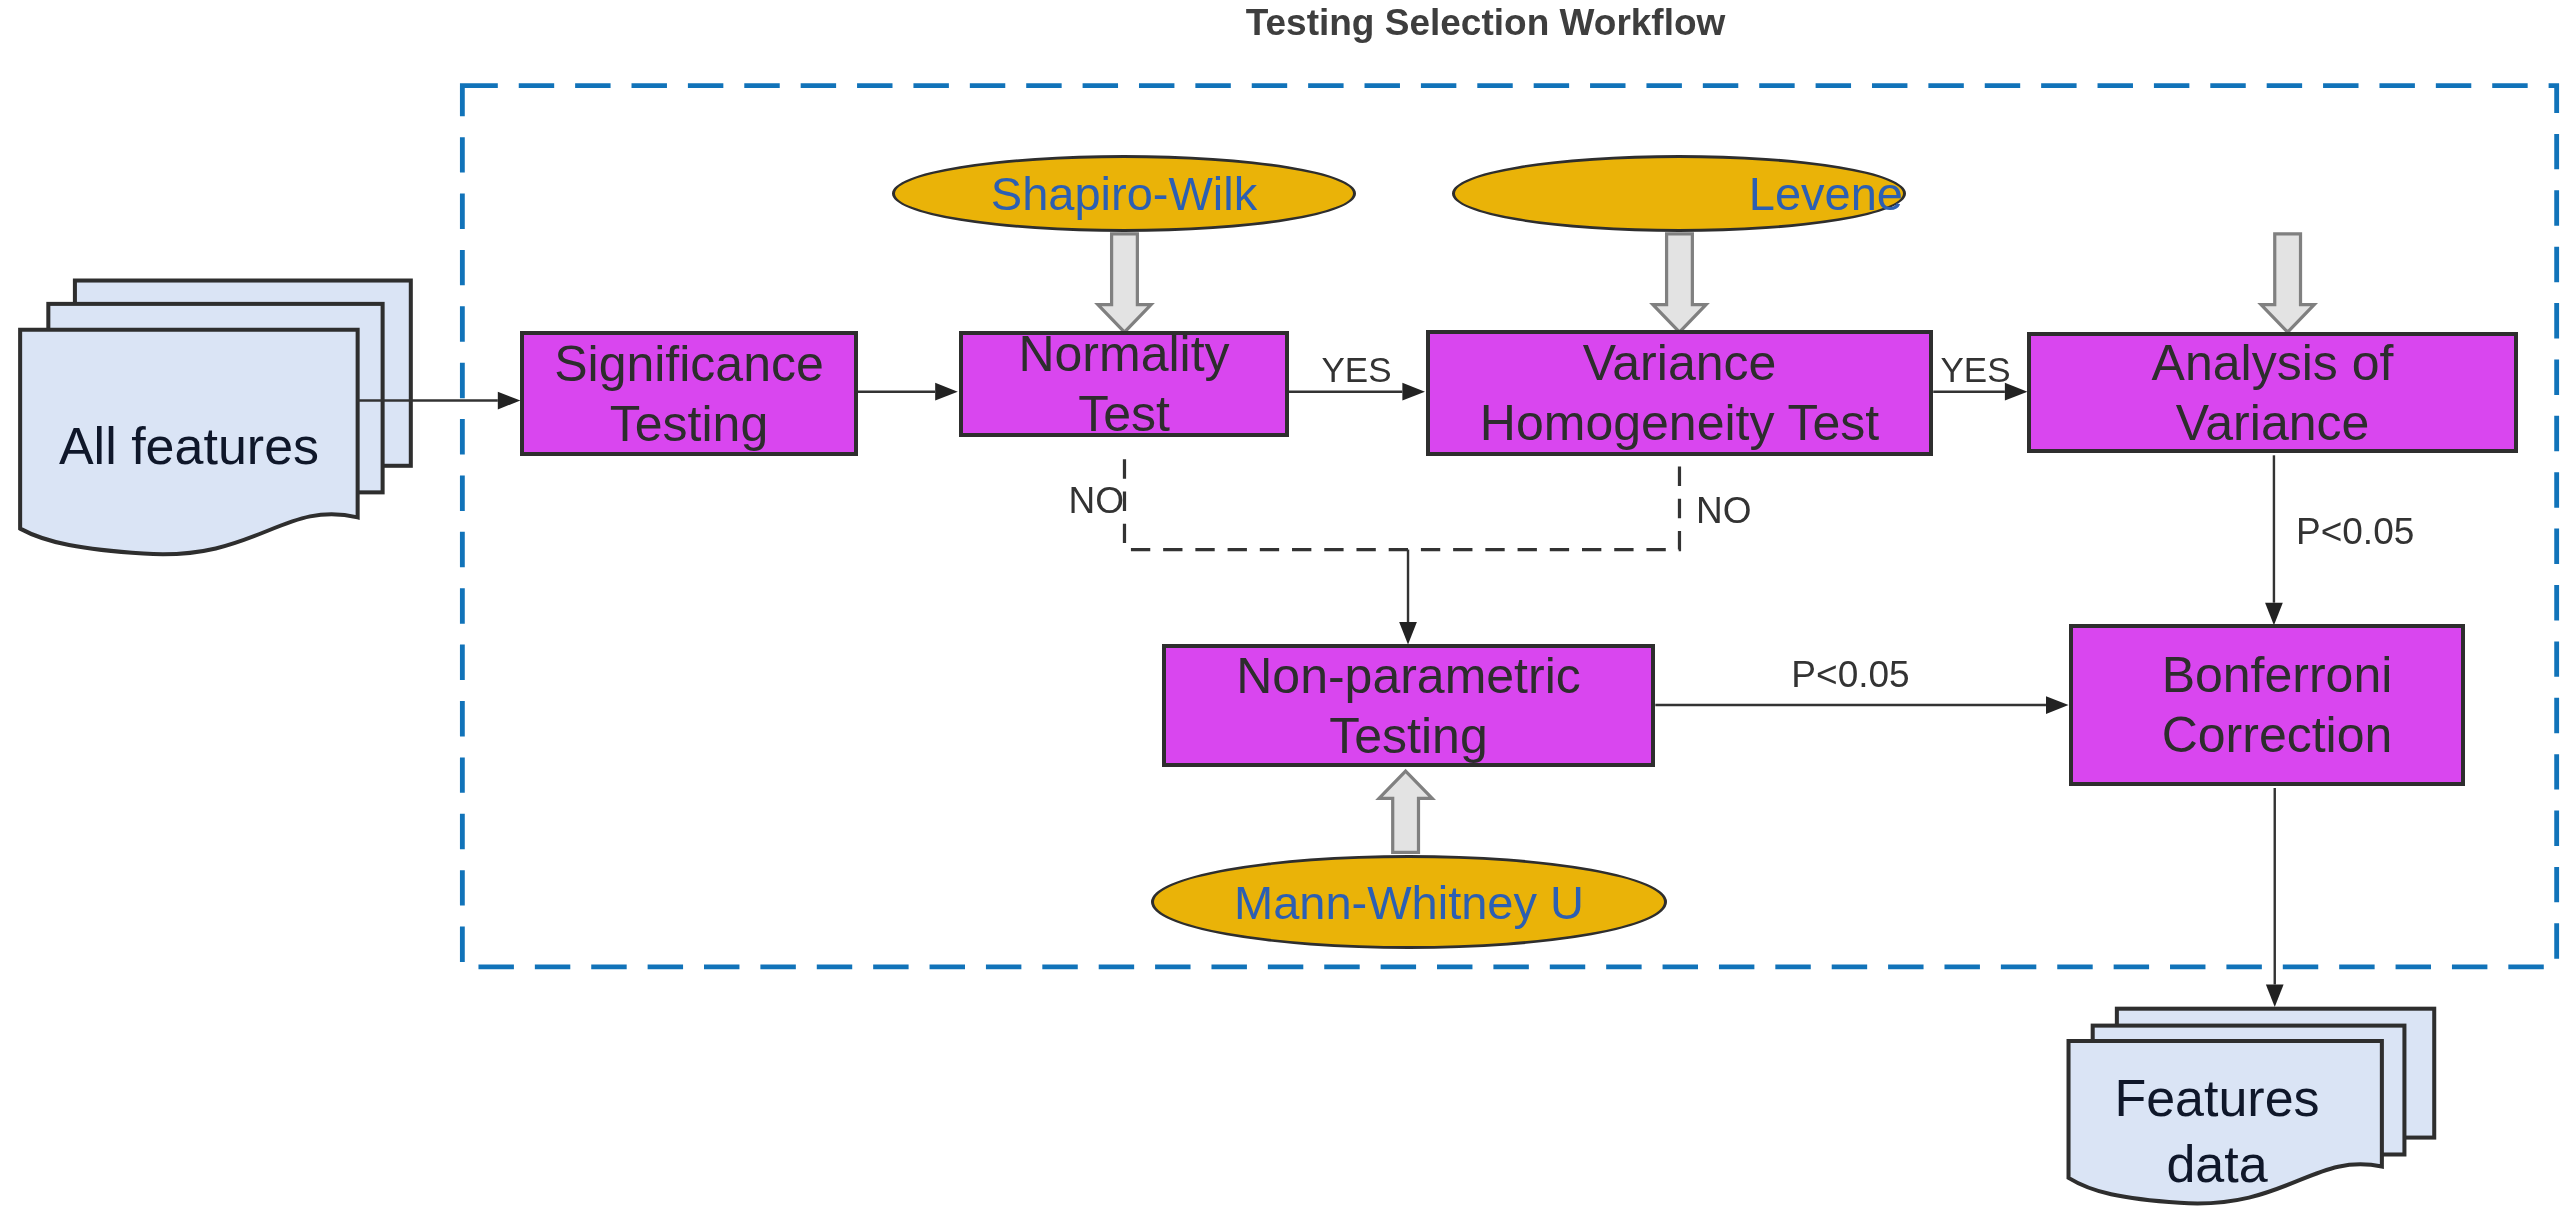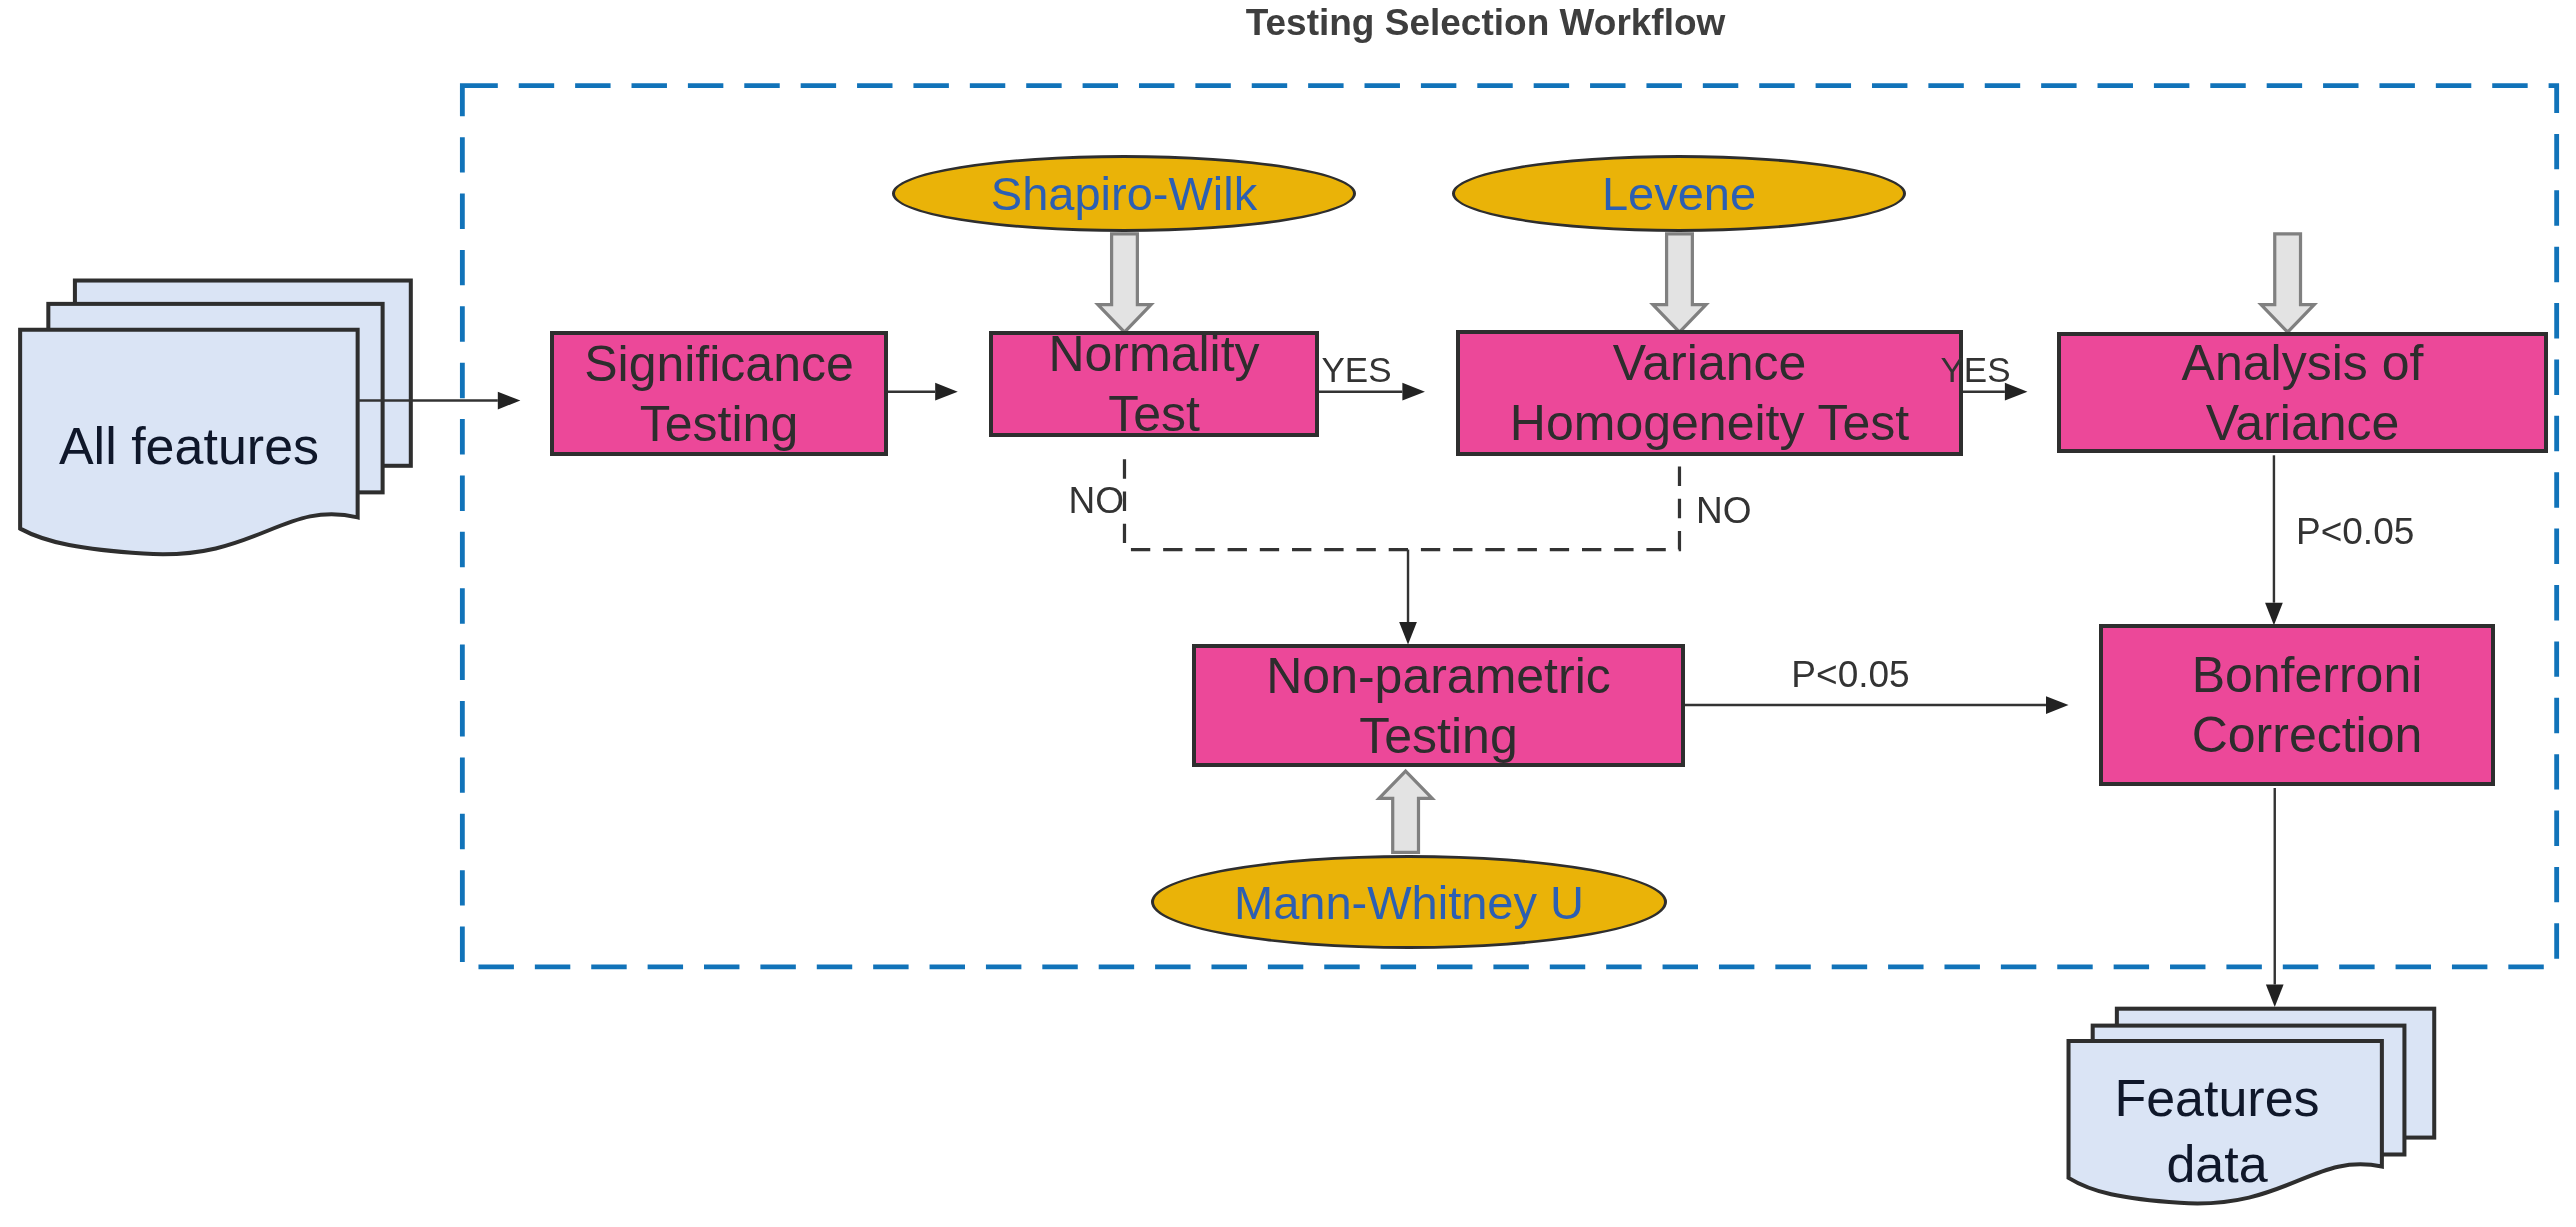--- a/index.html
+++ b/index.html
@@ -4,23 +4,23 @@
 <style>
   html,body{margin:0;padding:0;background:#ffffff;}
   body{width:2576px;height:1228px;position:relative;overflow:hidden;
        font-family:"Liberation Sans","DejaVu Sans",sans-serif;}
   .canvas{position:absolute;inset:0;}
   svg.layer{position:absolute;left:0;top:0;width:2576px;height:1228px;}
 
   .title{position:absolute;left:1002px;top:1.6px;width:967px;text-align:center;
          font-size:37px;font-weight:bold;color:#3e3e3e;}
 
-  .fbox{position:absolute;background:#ec4899;border:4.8px solid #2e2e2e;
+  .fbox{position:absolute;background:#d946ef;border:4.8px solid #2e2e2e;
         display:flex;align-items:center;justify-content:center;text-align:center;
-        font-size:50px;line-height:60px;color:#2d2d2d;white-space:pre-line;box-sizing:border-box;margin-left:30px;}
+        font-size:50px;line-height:60px;color:#2d2d2d;white-space:pre-line;box-sizing:border-box;}
   #box-bonferroni{border-width:4px;}
 
   .ellipse{position:absolute;background:#eab308;border:3.2px solid #2e2e2e;border-radius:50%;
            display:flex;align-items:center;justify-content:center;text-align:center;
            font-size:47px;color:#2c5fb2;box-sizing:border-box;}
 
   .elabel{position:absolute;font-size:37px;color:#333333;white-space:nowrap;}
   .yes{font-size:35px;}
 
   .doctext{position:absolute;text-align:center;font-size:52px;line-height:66px;
@@ -90,21 +90,21 @@
   <div class="fbox" id="box-analysis" style="left:2027px;top:332px;width:491px;height:121px;">Analysis of
 Variance</div>
   <div class="fbox" id="box-nonparametric" style="left:1162px;top:644px;width:493px;height:123px;">Non-parametric
 Testing</div>
   <div class="fbox" id="box-bonferroni" style="left:2069px;top:624px;width:396px;height:162px;padding-left:20px;">Bonferroni
 Correction</div>
 
   <div class="ellipse" style="left:892px;top:155px;width:464px;height:77px;">
     <span>Shapiro-Wilk</span>
   </div>
-  <div class="ellipse" style="left:1452px;top:155px;width:454px;height:77px;">
+  <div class="ellipse" style="left:1452px;top:155px;width:454px;height:77px;justify-content:flex-end;">
     <span>Levene</span>
   </div>
   <div class="ellipse" style="left:1151px;top:855px;width:516px;height:94px;">
     <span>Mann-Whitney U</span>
   </div>
 
   <div class="elabel yes" style="left:1300px;top:350px;width:113px;text-align:center;">YES</div>
   <div class="elabel yes" style="left:1919px;top:350px;width:113px;text-align:center;">YES</div>
   <div class="elabel" style="left:1035px;top:480px;width:89px;text-align:right;">NO</div>
   <div class="elabel" style="left:1696px;top:490px;width:121px;text-align:left;">NO</div>

